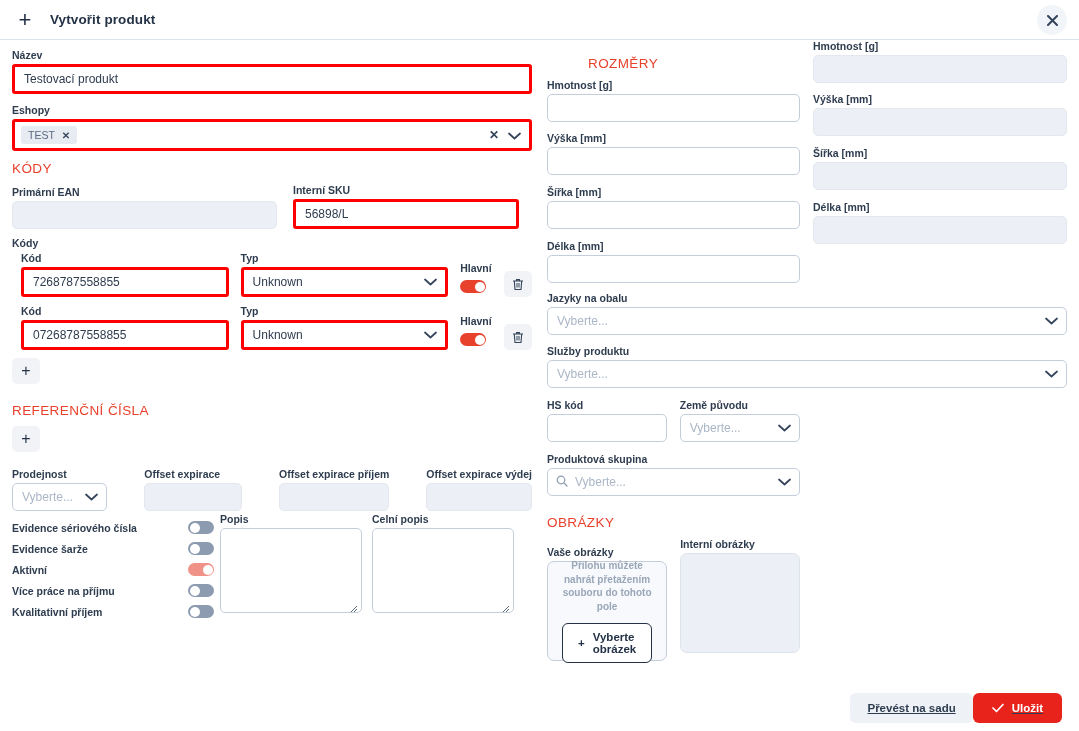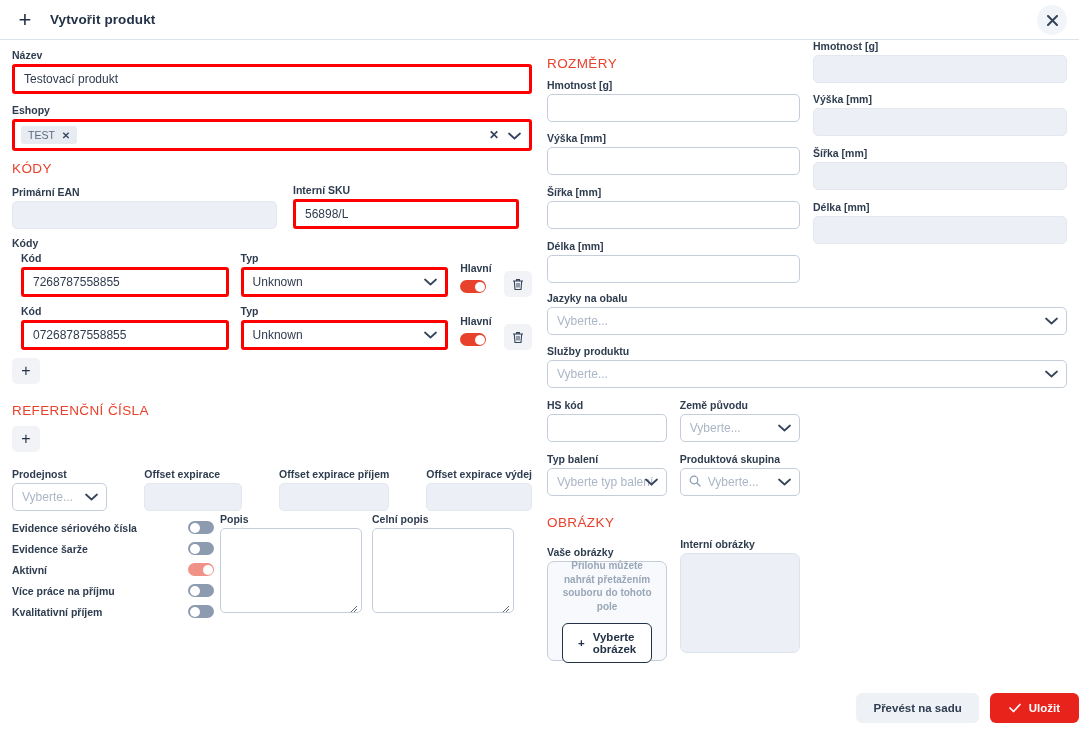--- a/index.html
+++ b/index.html
@@ -164,21 +164,21 @@
   }
   .internal-box {
     width: 100%; height: 100px; border: 1px solid #dde3ec; border-radius: 7px;
     background: #eceff5;
   }
 
   
   .footer {
     position: absolute; left: 0; bottom: 0; width: 1079px; height: 46px;
     display: flex; align-items: center; justify-content: flex-end;
-    gap: 11px; background: #fff;
+    padding-right: 17px; background: #fff; text-decoration: underline;
   }
   .btn-sec {
     background: #eef1f6; color: #2e3c4f; border: none; border-radius: 6px;
     padding: 9px 17px; font-size: 11.5px; font-weight: bold; cursor: pointer;
     font-family: "Liberation Sans", sans-serif;
   }
   .btn-pri {
     background: #e8231c; color: #fff; border: none; border-radius: 6px;
     padding: 9px 19px; font-size: 11.5px; font-weight: bold; cursor: pointer;
     display: inline-flex; align-items: center; gap: 8px;
@@ -387,21 +387,21 @@
             <textarea class="ta" style=""></textarea>
             <svg class="ta-handle" viewBox="0 0 8 8">
               <path d="M7 1 L1 7 M7 4 L4 7" stroke="#33435a" stroke-width="0.8" fill="none"></path>
             </svg>
           </div>
         </div>
       </div>
     </div>
 
     <div class="col col-mid">
-      <div class="sec-title" style="margin-top:16px;">ROZMĚRY</div>
+      <div class="sec-title" style="margin-top:16px;margin-left:41px;">ROZMĚRY</div>
 
       <div class="field">
         <div class="lbl">Hmotnost [g]</div>
         <input class="inp" value="" style="">
       </div>
       <div class="field" style="margin-bottom:11px;">
         <div class="lbl">Výška [mm]</div>
         <input class="inp" value="" style="">
       </div>
       <div class="field" style="margin-bottom:11px;">
@@ -449,31 +449,20 @@
             <span class="chev">
               <svg width="13" height="8" viewBox="0 0 13 8">
                   <path d="M1 1.5 L6.5 6.5 L12 1.5" stroke="#33435a" stroke-width="1.7" fill="none" stroke-linecap="round" stroke-linejoin="round"></path>
                 </svg>
             </span>
           </div>
         </div>
       </div>
 
       <div style="display:flex;gap:13px;margin-top:11px;">
-        <div style="width:253px;">
-          <div class="lbl">Typ balení</div>
-          <div class="sel">
-            <input class="inp" readonly="" placeholder="Vyberte typ balení" style="">
-            <span class="chev">
-              <svg width="13" height="8" viewBox="0 0 13 8">
-                  <path d="M1 1.5 L6.5 6.5 L12 1.5" stroke="#33435a" stroke-width="1.7" fill="none" stroke-linecap="round" stroke-linejoin="round"></path>
-                </svg>
-            </span>
-          </div>
-        </div>
         <div style="width:254px;">
           <div class="lbl">Produktová skupina</div>
           <div class="sel has-search">
             <span class="search-ic">
               <svg width="12" height="12" viewBox="0 0 12 12">
                   <circle cx="5" cy="5" r="3.8" stroke="#8c9bb0" stroke-width="1.2" fill="none"></circle>
                   <path d="M8 8 L11 11" stroke="#8c9bb0" stroke-width="1.3" stroke-linecap="round"></path>
                 </svg>
             </span>
             <input class="inp" readonly="" placeholder="Vyberte..." style="">

